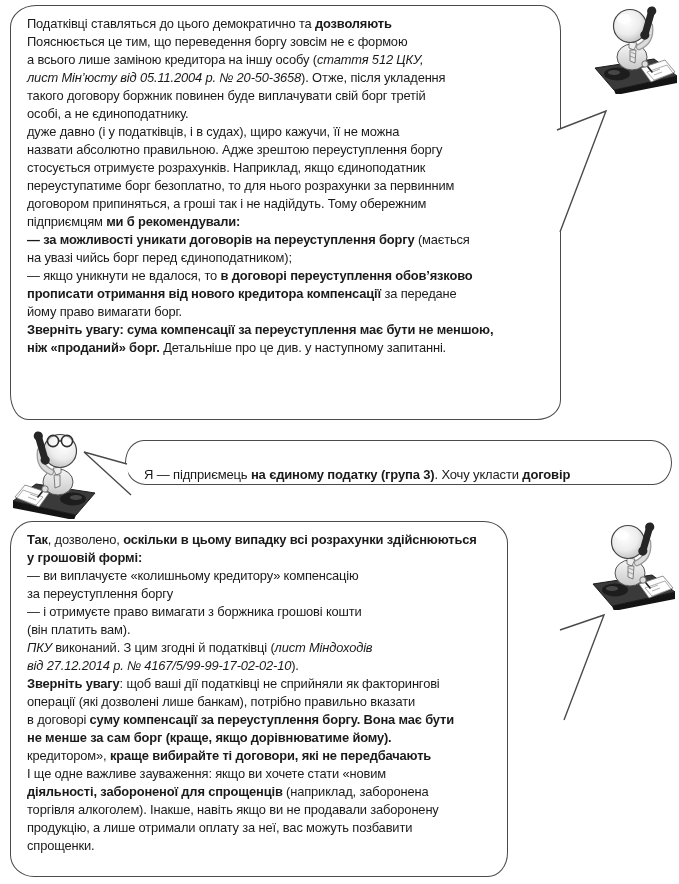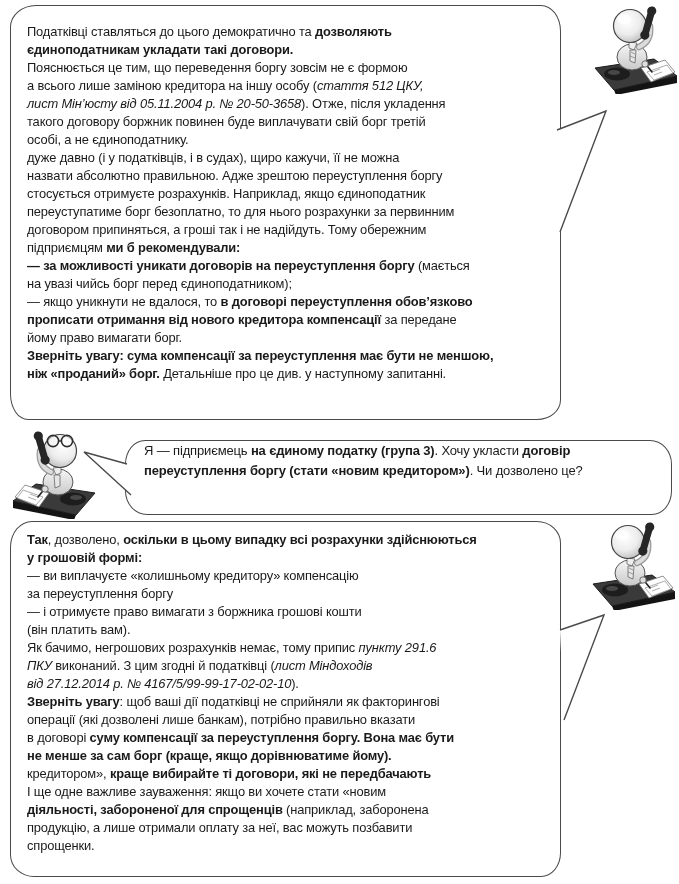--- a/index.html
+++ b/index.html
@@ -17,44 +17,43 @@
     background:#ffffff;
     border:1.6px solid #4a4a4a;
     z-index:2;
   }
   .bubble .line { line-height:18px; font-size:12.9px; letter-spacing:-0.15px; white-space:nowrap; }
   .b { font-weight:bold; }
   .i { font-style:italic; }
   .bubble-top {
     left:10px; top:5px; width:551px; height:415px;
     border-radius:26px 20px 24px 18px / 22px 26px 20px 26px;
-    padding:17px 10px 6px 16px;
+    padding:9px 10px 6px 16px;
   }
   .bubble-q {
-    left:125px; top:440px; width:547px; height:75px;
+    left:125px; top:440px; width:547px; height:45px;
     border-radius:20px 22px 20px 22px / 24px 24px 24px 24px;
-    padding:0 12px 0 18px;
+    padding:24px 12px 0 18px;
   }
   .bubble-q .line { line-height:20px; font-size:13px; }
   .bubble-bottom {
-    left:10px; top:521px; width:551px; height:356px;
+    left:10px; top:521px; width:498px; height:356px;
     border-radius:22px 24px 20px 24px / 26px 22px 24px 22px;
     padding:9px 10px 12px 16px;
   }
   .tail { position:absolute; z-index:3; }
   .figure { position:absolute; z-index:1; }
 </style>
 </head>
 <body>
 
 <div class="page">
 
   <div class="bubble bubble-top">
       <div class="line"><span>Податківці ставляться до цього демократично та </span><span class="b">дозволяють</span></div>
-      <div class="line"><span class="b">єдиноподатникам укладати такі договори.</span></div>
       <div class="line"><span>Пояснюється це тим, що переведення боргу зовсім не є формою</span></div>
       <div class="line"><span>а всього лише заміною кредитора на іншу особу (</span><span class="i">стаття 512 ЦКУ,</span></div>
       <div class="line"><span class="i">лист Мін’юсту від 05.11.2004 р. № 20-50-3658</span><span>). Отже, після укладення</span></div>
       <div class="line"><span>такого договору боржник повинен буде виплачувати свій борг третій</span></div>
       <div class="line"><span>особі, а не єдиноподатнику.</span></div>
       <div class="line"><span>дуже давно (і у податківців, і в судах), щиро кажучи, її не можна</span></div>
       <div class="line"><span>назвати абсолютно правильною. Адже зрештою переуступлення боргу</span></div>
       <div class="line"><span>стосується отримуєте розрахунків. Наприклад, якщо єдиноподатник</span></div>
       <div class="line"><span>переуступатиме борг безоплатно, то для нього розрахунки за первинним</span></div>
       <div class="line"><span>договором припиняться, а гроші так і не надійдуть. Тому обережним</span></div>
@@ -134,44 +133,43 @@
     </g>
     <g>
       <circle cx="41" cy="14" r="5.6" fill="rgba(255,255,255,0.4)" stroke="#2e2e2e" stroke-width="1.6"></circle>
       <circle cx="55" cy="14" r="5.6" fill="rgba(255,255,255,0.4)" stroke="#2e2e2e" stroke-width="1.6"></circle>
       <path d="M46.6,14 L49.4,14" stroke="#2e2e2e" stroke-width="1.4"></path>
     </g>
   </svg>
 
   <div class="bubble bubble-q">
       <div class="line"><span>Я — підприємець </span><span class="b">на єдиному податку (група 3)</span><span>. Хочу укласти </span><span class="b">договір</span></div>
-      <div class="line"><span class="b">переуступлення боргу (стати «новим кредитором»)</span><span>. Чи дозволено це?</span></div>
     </div>
 
   <svg class="tail" style="left:80px; top:444px;" width="54" height="60" viewBox="0 0 54 60">
     <path d="M47,20 L4,8 L51,51" fill="#ffffff" stroke="#4a4a4a" stroke-width="1.4" stroke-linejoin="miter"></path>
   </svg>
 
   <div class="bubble bubble-bottom">
       <div class="line"><span class="b">Так</span><span>, дозволено, </span><span class="b">оскільки в цьому випадку всі розрахунки здійснюються</span></div>
       <div class="line"><span class="b">у грошовій формі:</span></div>
       <div class="line"><span>— ви виплачуєте «колишньому кредитору» компенсацію</span></div>
       <div class="line"><span>за переуступлення боргу</span></div>
       <div class="line"><span>— і отримуєте право вимагати з боржника грошові кошти</span></div>
       <div class="line"><span>(він платить вам).</span></div>
-      <div class="line"><span>Як бачимо, негрошових розрахунків немає, тому припис </span><span class="i">пункту 291.6</span></div>
       <div class="line"><span class="i">ПКУ</span><span> виконаний. З цим згодні й податківці (</span><span class="i">лист Міндоходів</span></div>
       <div class="line"><span class="i">від 27.12.2014 р. № 4167/5/99-99-17-02-02-10</span><span>).</span></div>
       <div class="line"><span class="b">Зверніть увагу</span><span>: щоб ваші дії податківці не сприйняли як факторингові</span></div>
       <div class="line"><span>операції (які дозволені лише банкам), потрібно правильно вказати</span></div>
       <div class="line"><span>в договорі </span><span class="b">суму компенсації за переуступлення боргу. Вона має бути</span></div>
       <div class="line"><span class="b">не менше за сам борг (краще, якщо дорівнюватиме йому).</span></div>
       <div class="line"><span>кредитором», </span><span class="b">краще вибирайте ті договори, які не передбачають</span></div>
       <div class="line"><span>І ще одне важливе зауваження: якщо ви хочете стати «новим</span></div>
       <div class="line"><span class="b">діяльності, забороненої для спрощенців</span><span> (наприклад, заборонена</span></div>
+      <div class="line"><span>торгівля алкоголем). Інакше, навіть якщо ви не продавали заборонену</span></div>
       <div class="line"><span>продукцію, а лише отримали оплату за неї, вас можуть позбавити</span></div>
       <div class="line"><span>спрощенки.</span></div>
     </div>
 
   <svg class="tail" style="left:550px; top:607px;" width="62" height="122" viewBox="0 0 62 122">
     <path d="M10,23 L54,8 L14,113" fill="#ffffff" stroke="#4a4a4a" stroke-width="1.4" stroke-linejoin="miter"></path>
   </svg>
 
   <svg class="figure" style="left:592px; top:518px;" width="84" height="92" viewBox="0 0 84 92">
     <polygon points="1,66 60,57 83,74 20,88" fill="#3a3a3a" stroke="#1c1c1c" stroke-width="1"></polygon>

